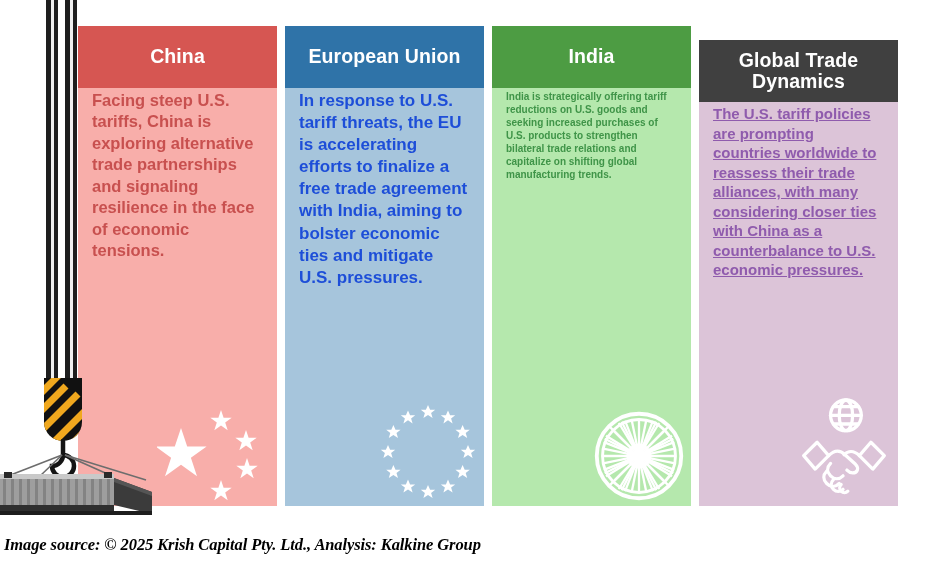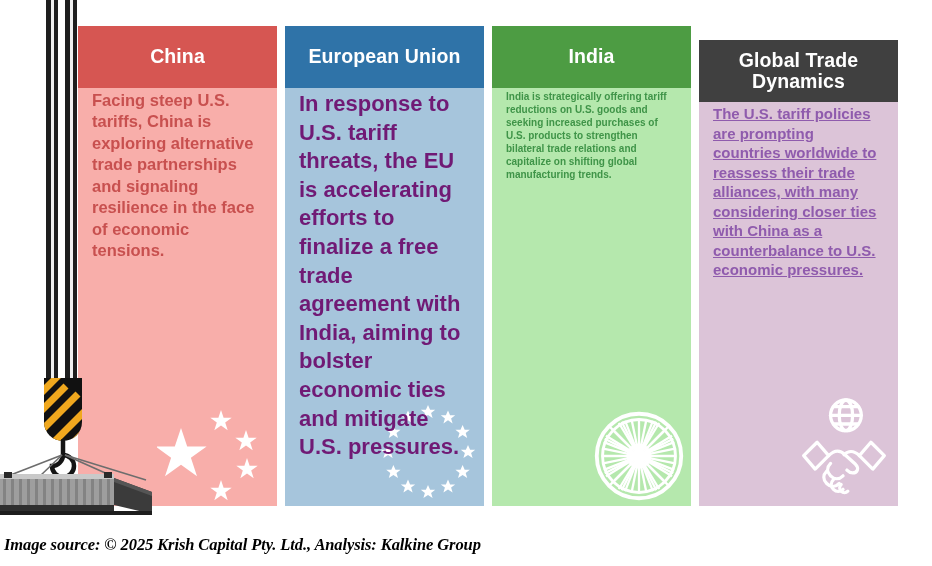--- a/index.html
+++ b/index.html
@@ -79,21 +79,21 @@
     z-index: 2;
   }
 
   
   .col-china   .col-header { background: #d65652; }
   .col-china   .col-body   { background: #f8aeaa; }
   .col-china   .col-body p { color: #c8504f; font-size: 16.5px; }
 
   .col-eu      .col-header { background: #2f73a8; }
   .col-eu      .col-body   { background: #a6c5dc; }
-  .col-eu      .col-body p { color: #701a75; font-size: 22px; }
+  .col-eu      .col-body p { color: #1d4ed8; font-size: 17px; }
 
   .col-india   .col-header { background: #4d9c43; }
   .col-india   .col-body   { background: #b5e8ad; }
   .col-india   .col-body p { color: #3f9448; font-size: 10px; }
 
   .col-global  .col-header { background: #404040; margin-top: 14px; }
   .col-global  .col-body   { background: #dcc4d8; }
   .col-global  .col-body p { color: #8f5bad; font-size: 15px; text-decoration: underline; }
 
   .flag-art {

